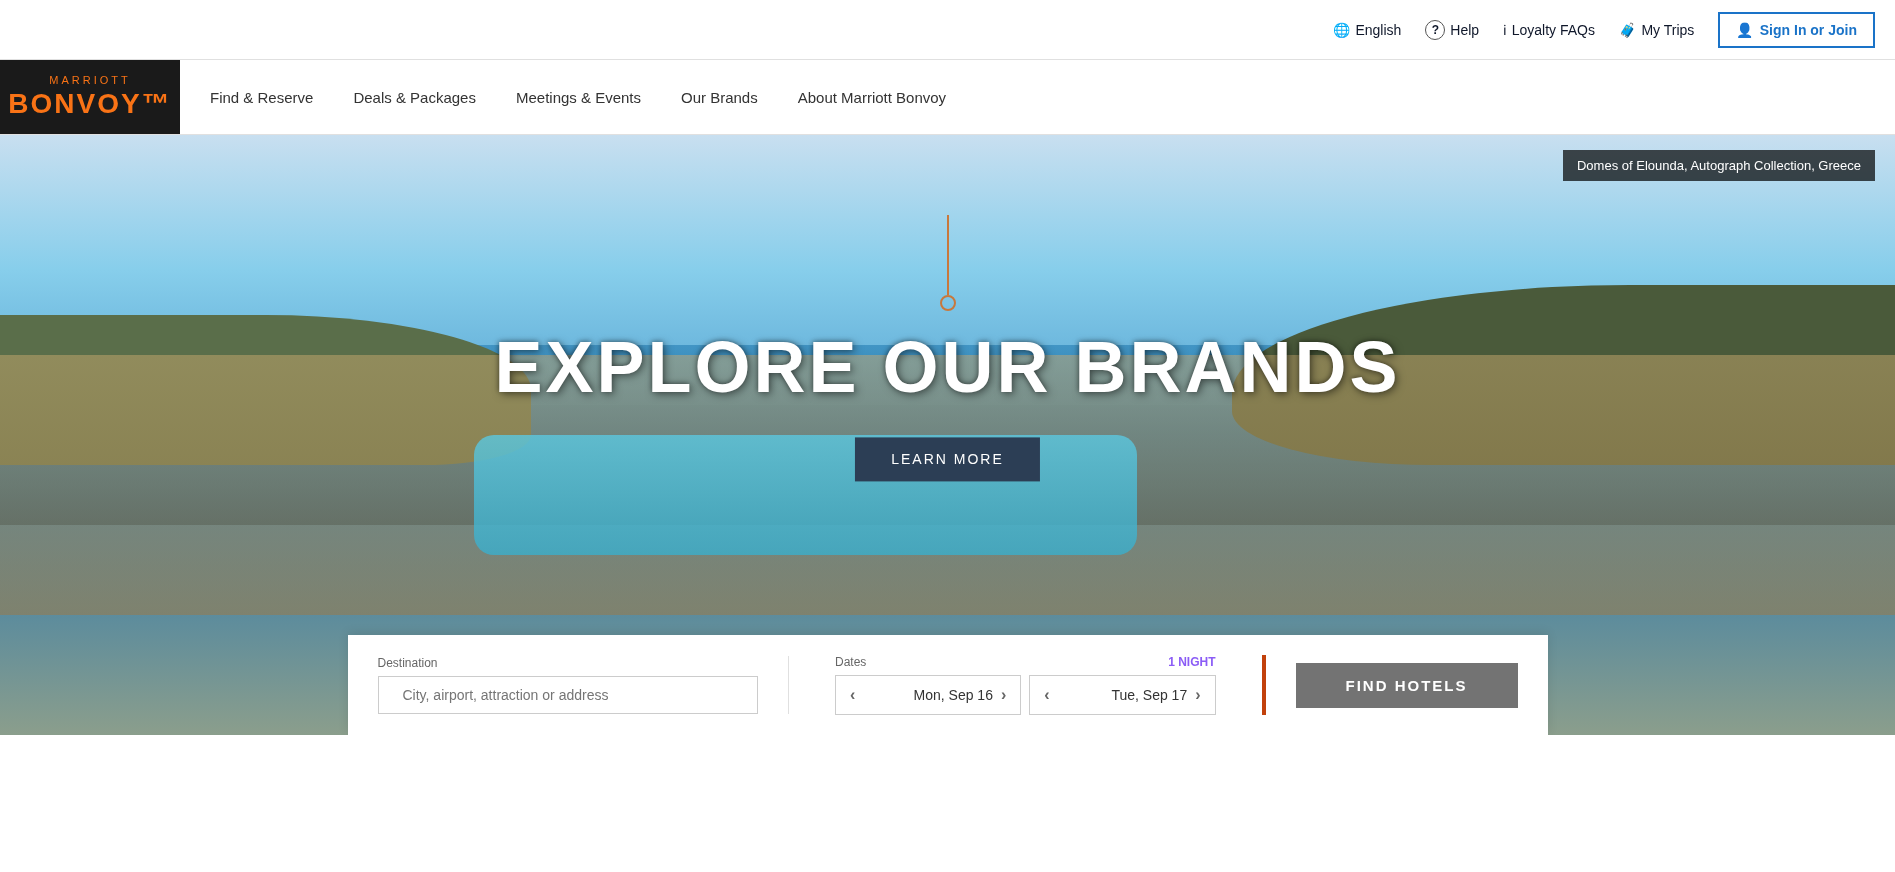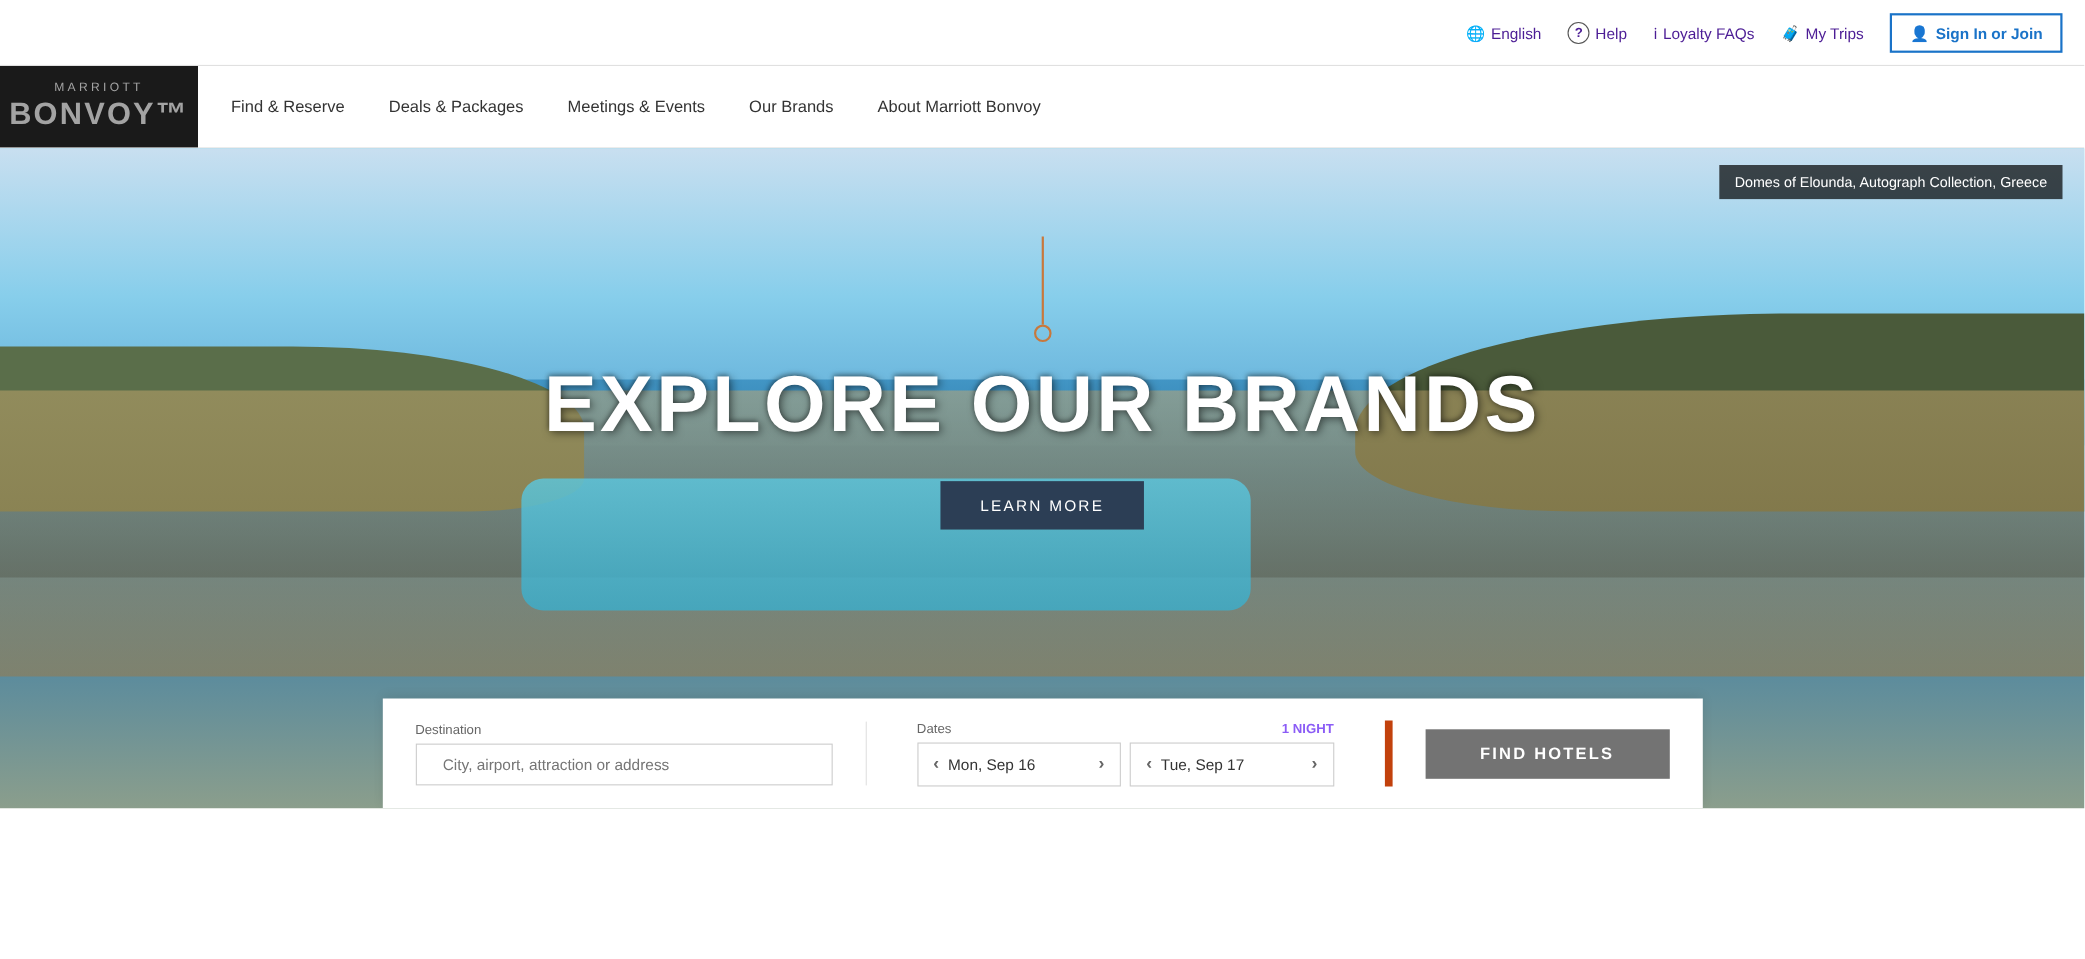--- a/index.html
+++ b/index.html
@@ -14,21 +14,21 @@
       height: 60px;
       background: #fff;
       border-bottom: 1px solid #e0e0e0;
       gap: 24px;
     }
     .top-bar-item {
       display: flex;
       align-items: center;
       gap: 5px;
       font-size: 14px;
-      color: #4c1d95;
+      color: #0f172a;
       cursor: pointer;
       text-decoration: none;
     }
     .sign-in-btn {
       display: flex;
       align-items: center;
       gap: 6px;
       padding: 8px 16px;
       border: 2px solid #1a73c8;
       color: #1a73c8;
@@ -50,21 +50,21 @@
       background: #1a1a1a;
       width: 180px;
       min-width: 180px;
       height: 100%;
       display: flex;
       align-items: center;
       justify-content: center;
       padding: 10px 20px;
     }
     .logo-text {
-      color: #a3a3a3;
+      color: #f97316;
       text-align: center;
       line-height: 1.2;
     }
     .logo-text .marriott {
       font-size: 11px;
       letter-spacing: 3px;
       font-weight: 400;
     }
     .logo-text .bonvoy {
       font-size: 28px;
@@ -259,21 +259,21 @@
       padding: 10px 24px;
       border: 1px solid #ccc;
       font-size: 14px;
       color: #999;
       outline: none;
     }
 
     .search-dates {
       flex: 2;
       padding: 0 46px;
-      border-right: 7px solid #c2410c;
+      border-right: 4px solid #c2410c;
     }
     .dates-header {
       display: flex;
       justify-content: space-between;
       align-items: center;
       margin-bottom: 6px;
     }
     .dates-label {
       font-size: 12px;
       color: #666;
@@ -299,21 +299,21 @@
     .date-arrow {
       cursor: pointer;
       color: #666;
       font-size: 16px;
       font-weight: bold;
     }
     .date-text {
       font-size: 14px;
       color: #333;
       flex: 1;
-      text-align: left;
+      text-align: right;
     }
 
     .search-btn-wrap {
       padding-left: 30px;
     }
     .find-hotels-btn {
       padding: 14px 50px;
       background: #737373;
       color: #fff;
       font-size: 15px;

